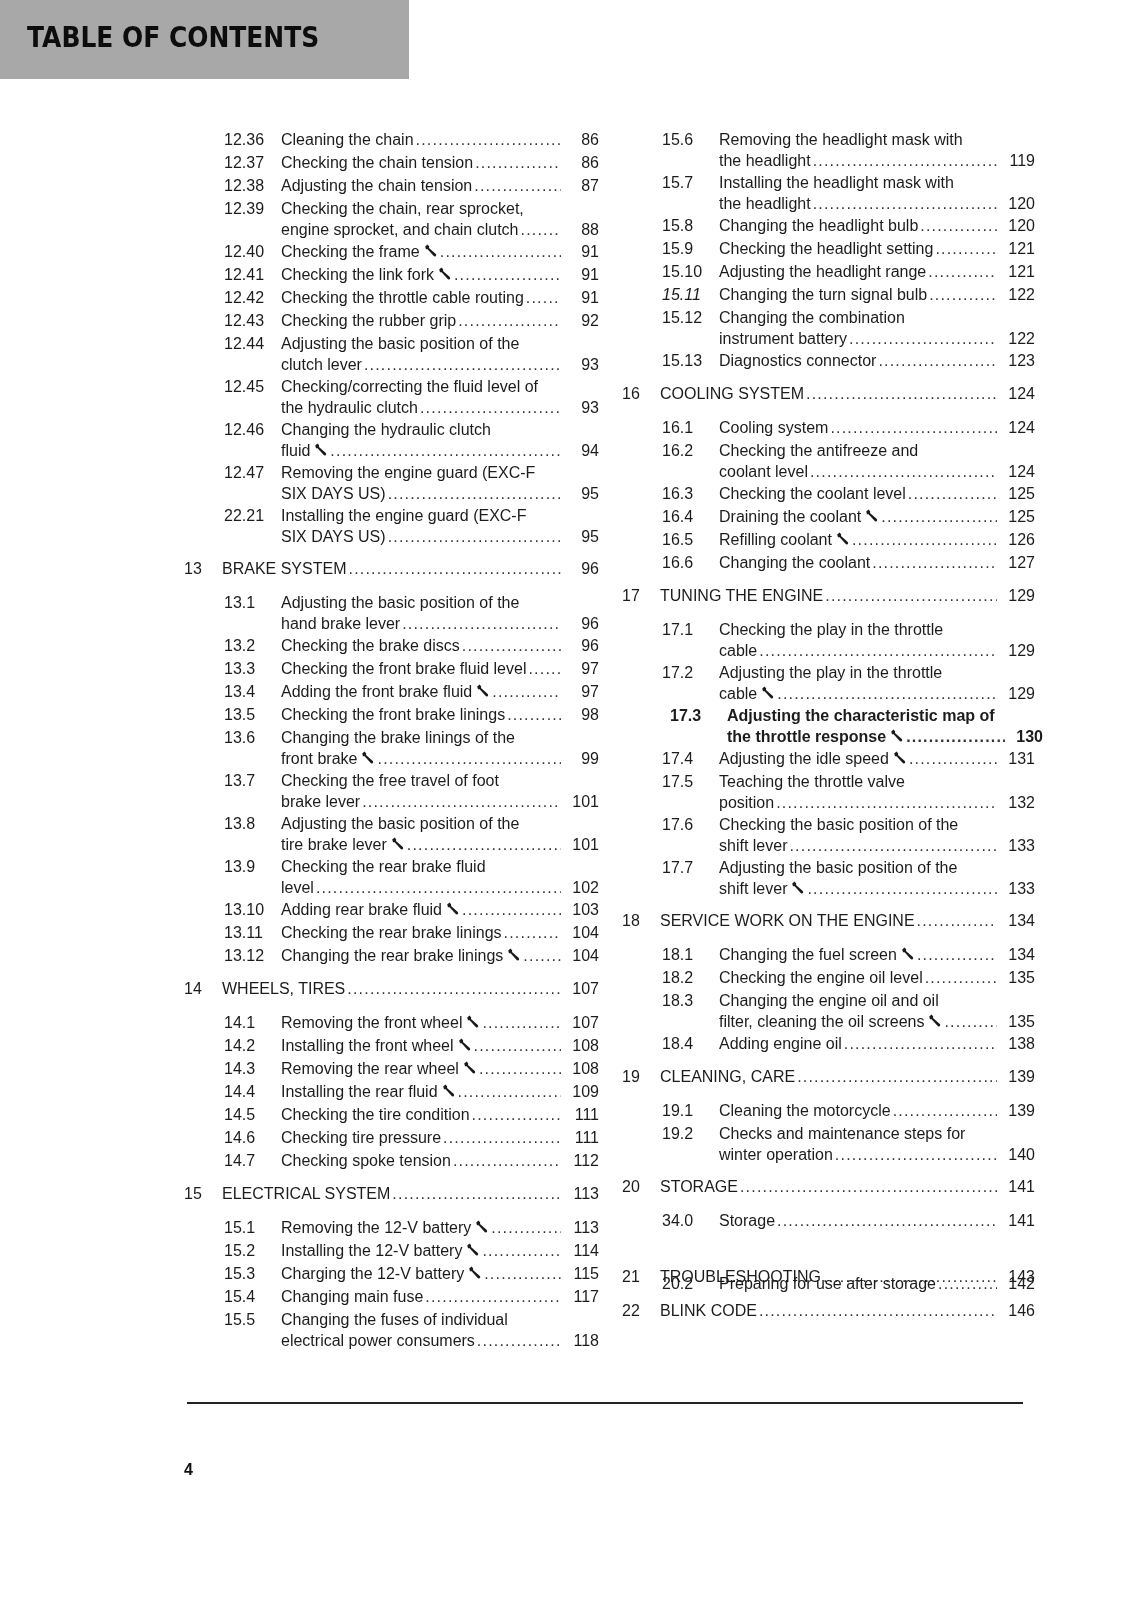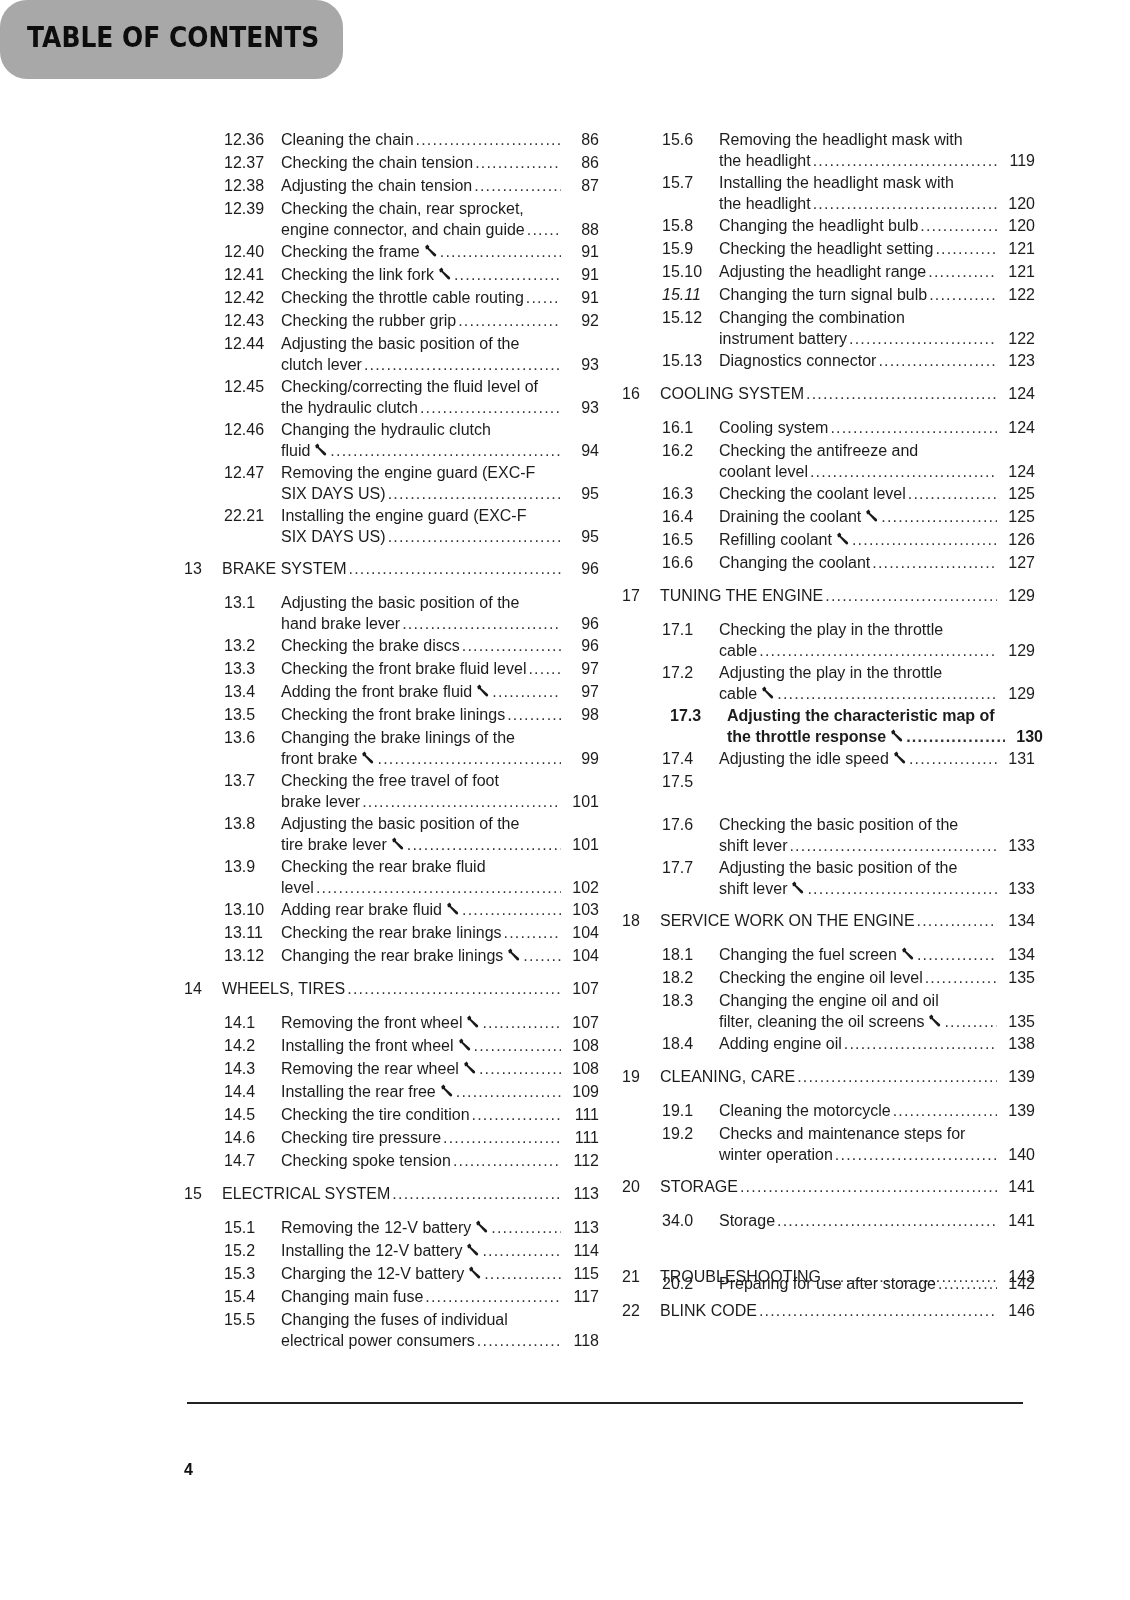--- a/index.html
+++ b/index.html
@@ -2,23 +2,22 @@
 <html><head>
 <meta charset="utf-8">
 <style>
   html, body { margin: 0; padding: 0; background: #ffffff; }
   body {
     width: 1130px; height: 1600px; position: relative; overflow: hidden;
     font-family: "Liberation Sans", "DejaVu Sans", sans-serif;
     color: #1c1c1c;
   }
   .header-band {
-    position: absolute; left: 0; top: 0; width: 343px; height: 79px;
+    position: absolute; left: 0; top: 0; width: 409px; height: 79px;
     background: #a8a8a8;
-    border-radius: 27px;
   }
   .header-title {
     position: absolute; left: 27px; top: 20px;
     font-family: "DejaVu Sans", "Liberation Sans", sans-serif;
     font-weight: bold; font-size: 29px; letter-spacing: 0px;
     transform: scaleX(0.86); transform-origin: left top;
     color: #0d0d0d; white-space: nowrap;
   }
   .col { position: absolute; top: 0; }
   .col-left { left: 187px; width: 412px; }
@@ -88,21 +87,21 @@
         </div>
       </div>
     </div>
     <div class="entry" style="top: 199px; left: 0px; width: 412px; height: 41px;">
       <span class="num" style="left: 37px;">12.39</span>
       <div class="body" style="left: 94px; right: 0px; width: 318px;">
         <div class="line">
           <span class="txt">Checking the chain, rear sprocket,</span>
         </div>
         <div class="line">
-          <span class="txt">engine connector, and chain guide</span>
+          <span class="txt">engine sprocket, and chain clutch</span>
           <span class="dots"></span>
           <span class="pg">88</span>
         </div>
       </div>
     </div>
     <div class="entry" style="top: 242px; left: 0px; width: 412px; height: 20.5px;">
       <span class="num" style="left: 37px;">12.40</span>
       <div class="body" style="left: 94px; right: 0px; width: 318px;">
         <div class="line">
           <span class="txt">Checking the frame</span>
@@ -421,21 +420,21 @@
             </svg></span>
           <span class="dots"></span>
           <span class="pg">108</span>
         </div>
       </div>
     </div>
     <div class="entry" style="top: 1082px; left: 0px; width: 412px; height: 20.5px;">
       <span class="num" style="left: 37px;">14.4</span>
       <div class="body" style="left: 94px; right: 0px; width: 318px;">
         <div class="line">
-          <span class="txt">Installing the rear free</span>
+          <span class="txt">Installing the rear fluid</span>
           <span class="wrench"><svg viewBox="0 0 14 13" width="14" height="13">
               <path d="M1.2 2.6 L3.6 0.6 L5.2 2.4 L5.0 4.0 L11.8 10.0 Q12.8 11.2 11.6 12.2 Q10.4 12.9 9.5 11.8 L3.6 5.2 L2.0 5.2 Z" fill="#1a1a1a"></path>
             </svg></span>
           <span class="dots"></span>
           <span class="pg">109</span>
         </div>
       </div>
     </div>
     <div class="entry" style="top: 1105px; left: 0px; width: 412px; height: 20.5px;">
       <span class="num" style="left: 37px;">14.5</span>
@@ -772,20 +771,30 @@
           <span class="wrench"><svg viewBox="0 0 14 13" width="14" height="13">
               <path d="M1.2 2.6 L3.6 0.6 L5.2 2.4 L5.0 4.0 L11.8 10.0 Q12.8 11.2 11.6 12.2 Q10.4 12.9 9.5 11.8 L3.6 5.2 L2.0 5.2 Z" fill="#1a1a1a"></path>
             </svg></span>
           <span class="dots"></span>
           <span class="pg">131</span>
         </div>
       </div>
     </div>
     <div class="entry" style="top: 772px; left: 0px; width: 410px; height: 41px;">
       <span class="num" style="left: 37px;">17.5</span>
+      <div class="body" style="left: 94px; right: 0px; width: 316px;">
+        <div class="line">
+          <span class="txt">Teaching the throttle valve</span>
+        </div>
+        <div class="line">
+          <span class="txt">position</span>
+          <span class="dots"></span>
+          <span class="pg">132</span>
+        </div>
+      </div>
     </div>
     <div class="entry" style="top: 815px; left: 0px; width: 410px; height: 41px;">
       <span class="num" style="left: 37px;">17.6</span>
       <div class="body" style="left: 94px; right: 0px; width: 316px;">
         <div class="line">
           <span class="txt">Checking the basic position of the</span>
         </div>
         <div class="line">
           <span class="txt">shift lever</span>
           <span class="dots"></span>

